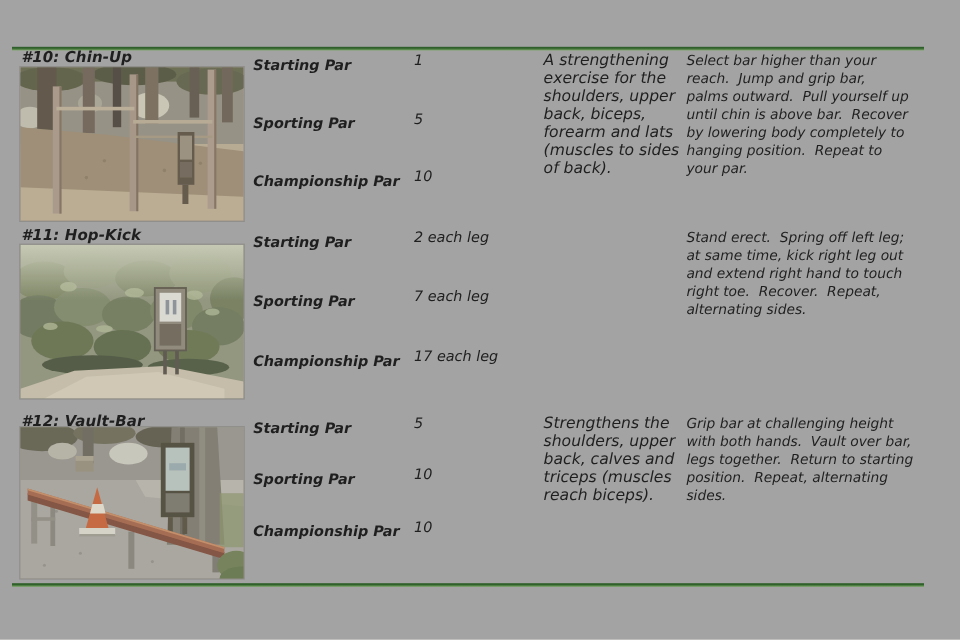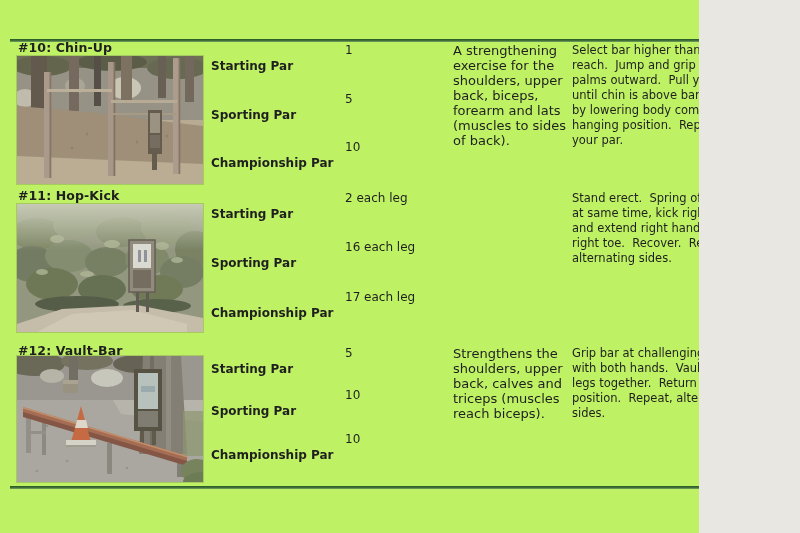--- a/index.html
+++ b/index.html
@@ -1,38 +1,38 @@
 <!DOCTYPE html>
 <html><head>
 <meta charset="utf-8">
 <style>
   html,body{margin:0;padding:0;}
   body{background:#e8e7e2;font-family:"DejaVu Sans","Liberation Sans",sans-serif;}
   .page{
-    position:relative;width:699px;height:533px;background:#bef264;
-    overflow:hidden;color:#1f1f1f;
+    position:relative;width:800px;height:533px;background:#a3a3a3;
+    overflow:hidden;color:#1f1f1f;font-style:italic;
   }
   .rule{
     position:absolute;left:10px;width:760px;height:3px;
     background:linear-gradient(to bottom,#2f5f2a 35%,#76a463);
   }
   .rule-top{top:39px;}
   .rule-bottom{top:486px;}
   .station{position:absolute;left:17px;width:773px;height:148px;}
   .station-title{
     position:absolute;left:1px;top:0;margin:0;
     font-size:12.5px;font-weight:bold;letter-spacing:0.1px;
   }
   .photo{
     position:absolute;left:0;width:186px;height:128px;
     outline:1px solid rgba(90,85,70,0.25);background:#a9a599;
   }
   .photo svg{display:block;}
   .par-row{position:absolute;left:0;width:420px;height:16px;}
-  .par-label{position:absolute;left:194px;top:16px;font-size:12px;font-weight:bold;white-space:nowrap;}
+  .par-label{position:absolute;left:194px;top:4px;font-size:12px;font-weight:bold;white-space:nowrap;}
   .par-value{position:absolute;left:328px;top:0;font-size:12px;white-space:nowrap;}
   .desc{
     position:absolute;left:436px;top:3px;width:142px;
     font-size:13px;line-height:15px;white-space:pre-wrap;
   }
   .instr{
     position:absolute;left:555px;top:3px;width:238px;
     font-size:11.5px;line-height:15px;white-space:pre-wrap;
   }
 </style>
@@ -180,21 +180,21 @@
         </g>
       </svg>
     </div>
 
     <div class="par-row" style="top:3px">
       <span class="par-label">Starting Par</span>
       <span class="par-value">2 each leg</span>
     </div>
     <div class="par-row" style="top:52px">
       <span class="par-label">Sporting Par</span>
-      <span class="par-value">16 each leg</span>
+      <span class="par-value">7 each leg</span>
     </div>
     <div class="par-row" style="top:102px">
       <span class="par-label">Championship Par</span>
       <span class="par-value">17 each leg</span>
     </div>
 
     <div class="instr">Stand erect.  Spring off left leg;
 at same time, kick right leg out
 and extend right hand to touch
 right toe.  Recover.  Repeat,

